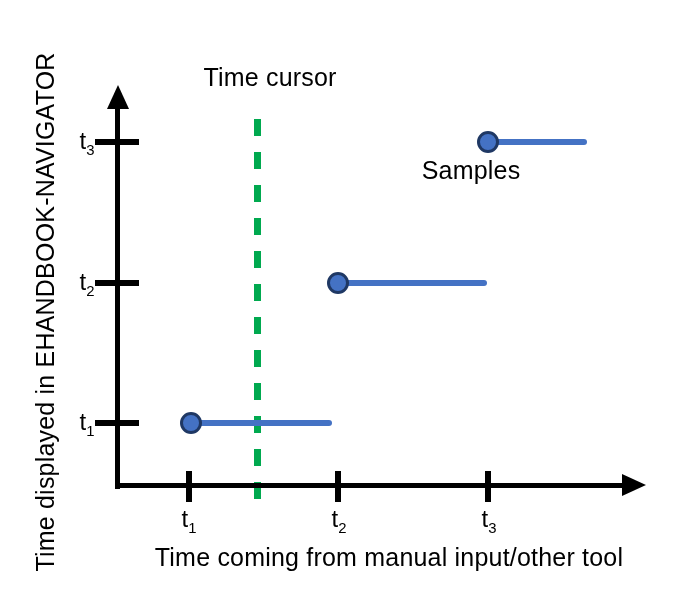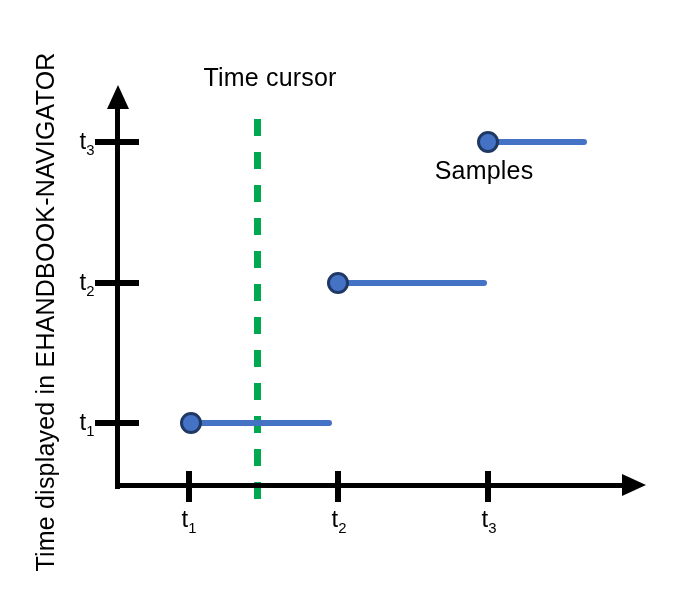--- a/index.html
+++ b/index.html
@@ -106,17 +106,18 @@
 
   <div class="abs sample-line" style="left:191px; top:420px; width:141px"></div>
   <div class="abs sample-line" style="left:338px; top:280px; width:149px"></div>
   <div class="abs sample-line" style="left:488px; top:139px; width:99px"></div>
 
   <div class="abs sample-dot" style="left:180px; top:412px"></div>
   <div class="abs sample-dot" style="left:327px; top:272px"></div>
   <div class="abs sample-dot" style="left:477px; top:131px"></div>
 
   <div class="abs label" style="left:270px; top:77px; transform:translate(-50%,-50%)">Time cursor</div>
-  <div class="abs label" style="left:484px; top:170px; transform:translate(-50%,-50%)">Samples</div>
+  <div class="abs label" style="left:471px; top:170px; transform:translate(-50%,-50%)">Samples</div>
 
   <div class="abs label y-axis-title">Time displayed in EHANDBOOK-NAVIGATOR</div>
+  <div class="abs label" style="left:389px; top:557px; transform:translate(-50%,-50%)">Time coming from manual input/other tool</div>
 
 </div>
 
 </body></html>

